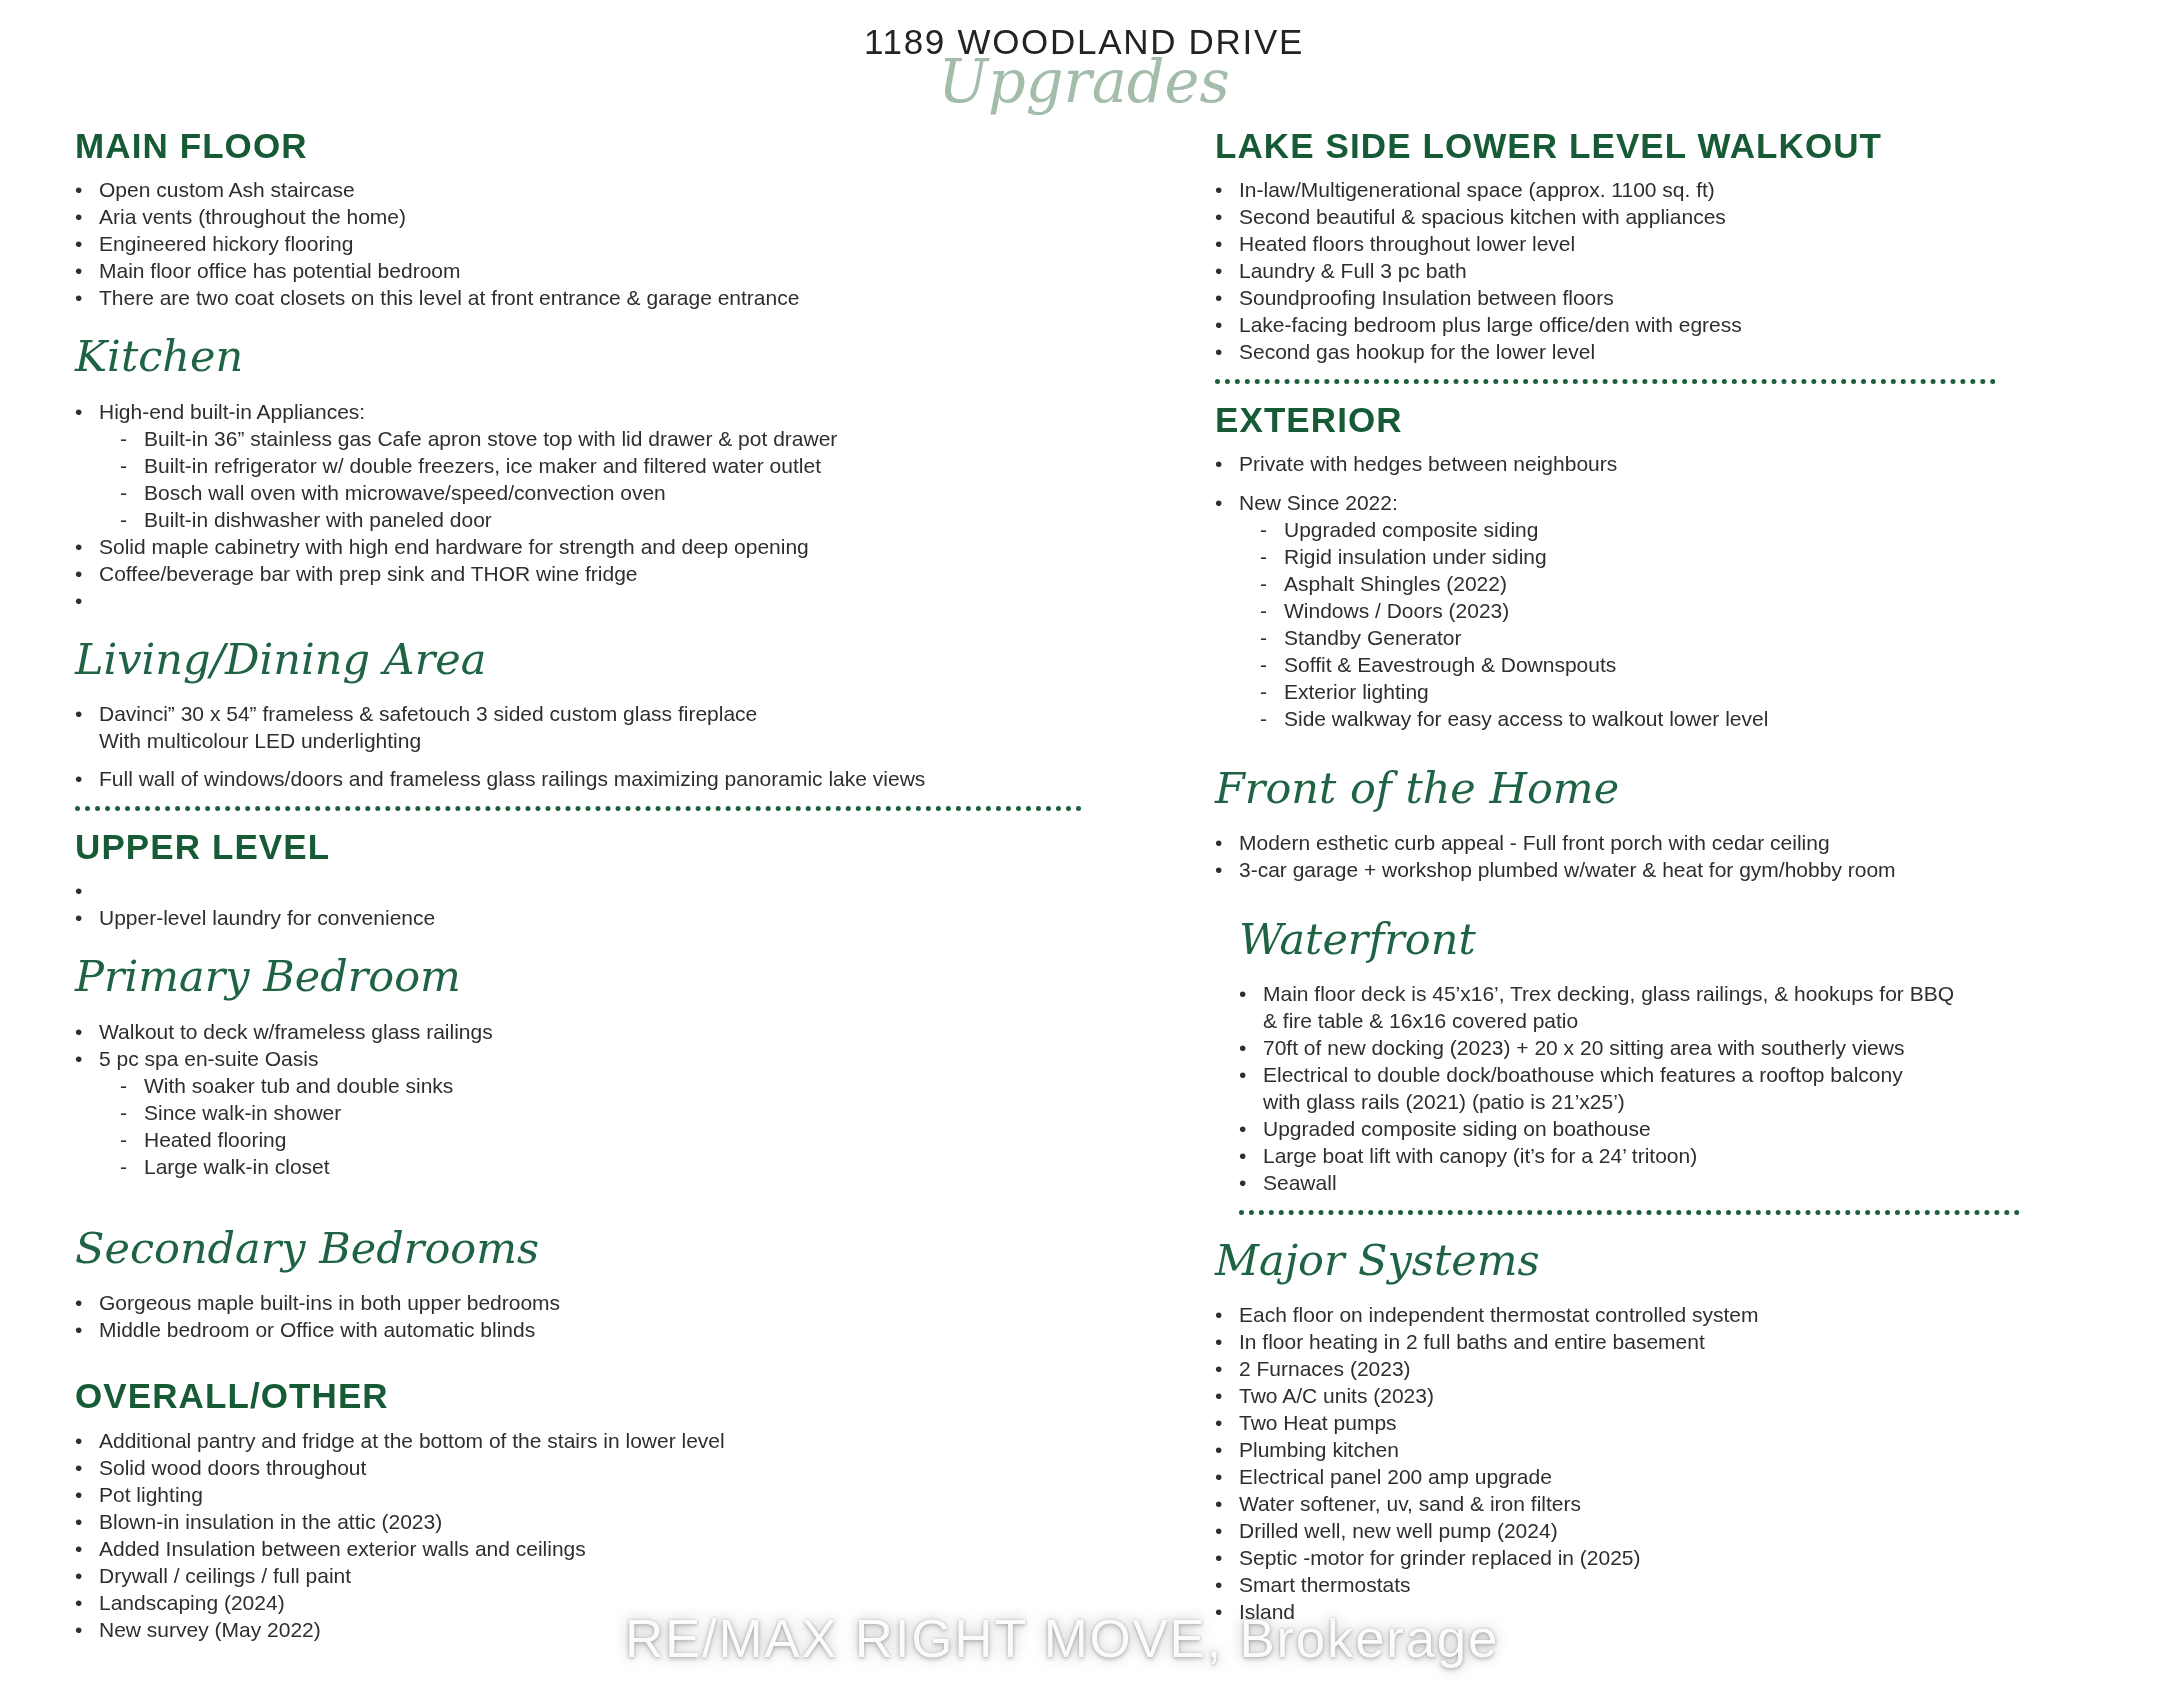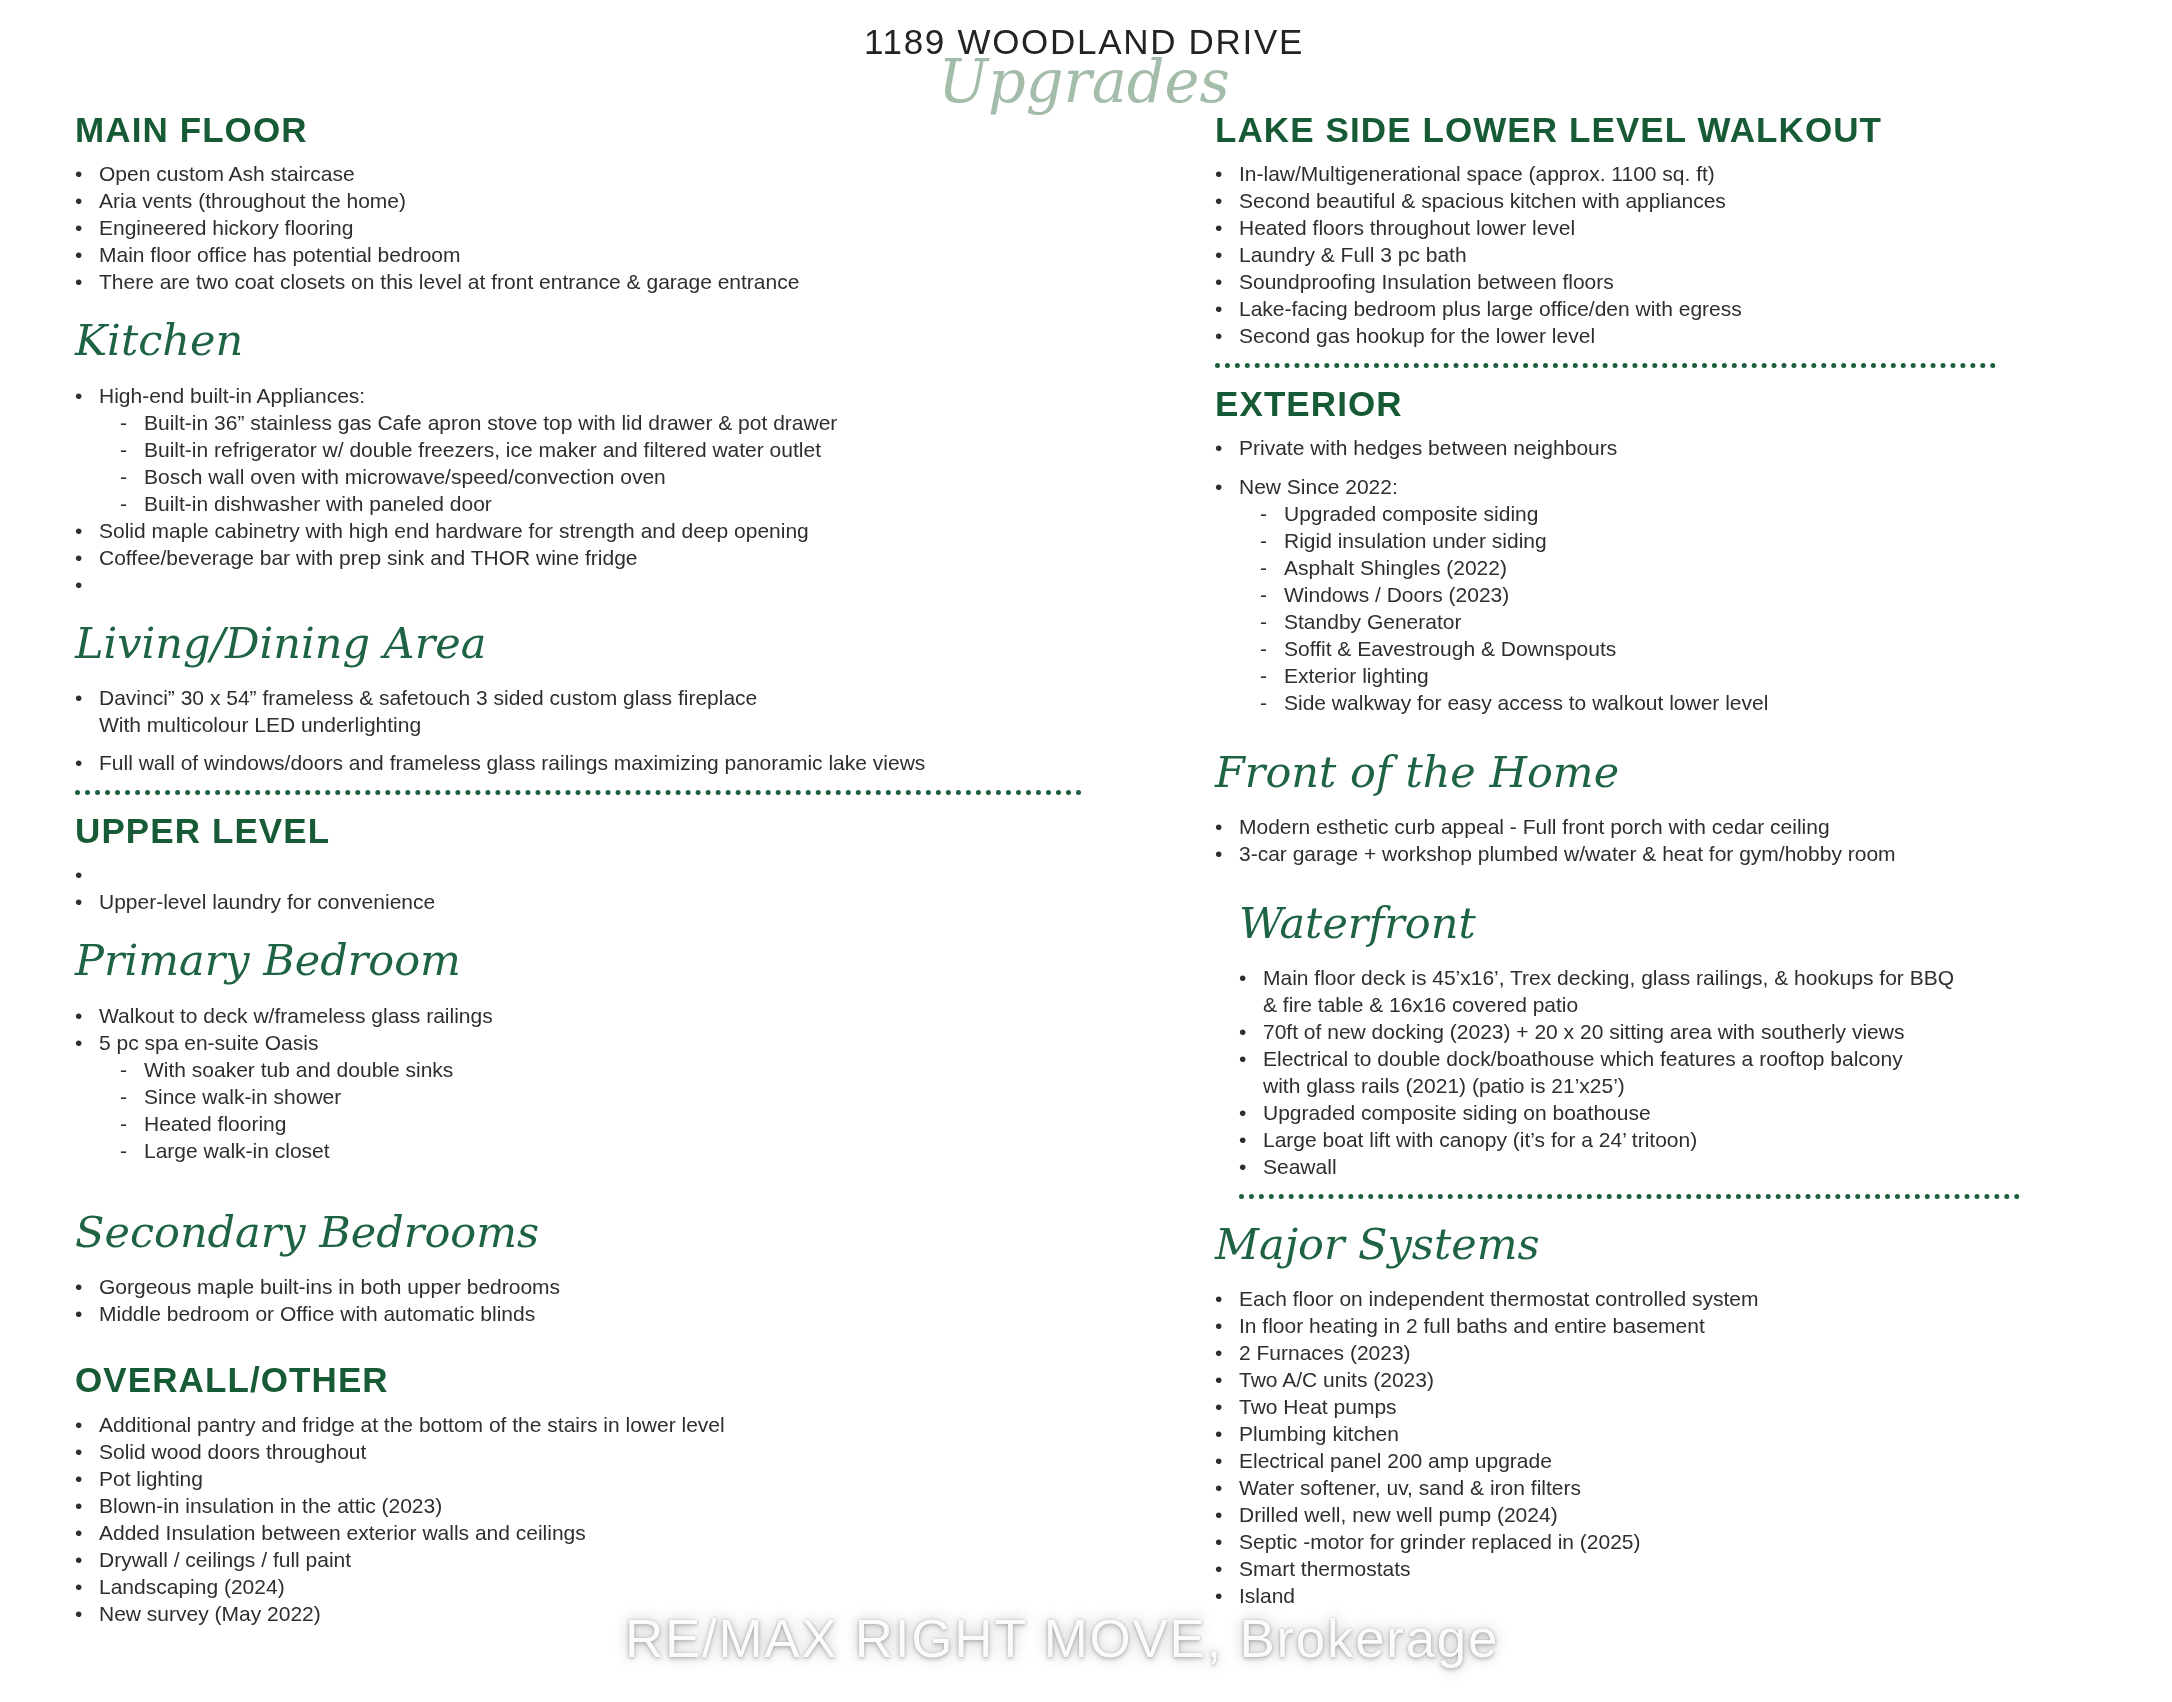--- a/index.html
+++ b/index.html
@@ -50,21 +50,21 @@
   section.sec { margin: 0; padding: 0; }
 
   h2.caps {
     margin: 17px 0 12.4px 0;
     font-size: 35px;
     line-height: 37px;
     font-weight: 700;
     letter-spacing: 1.1px;
     color: #175a36;
   }
-  section.sec:first-child h2.caps { margin-top: 0; }
+  section.sec:first-child h2.caps { margin-top: 16px; }
   h2.script {
     margin: 17px 0 12.4px 0;
     font-family: "DejaVu Serif", serif;
     font-style: italic;
     font-weight: 400;
     font-size: 43px;
     line-height: 57px;
     color: #1e6343;
   }
   ul.items {

